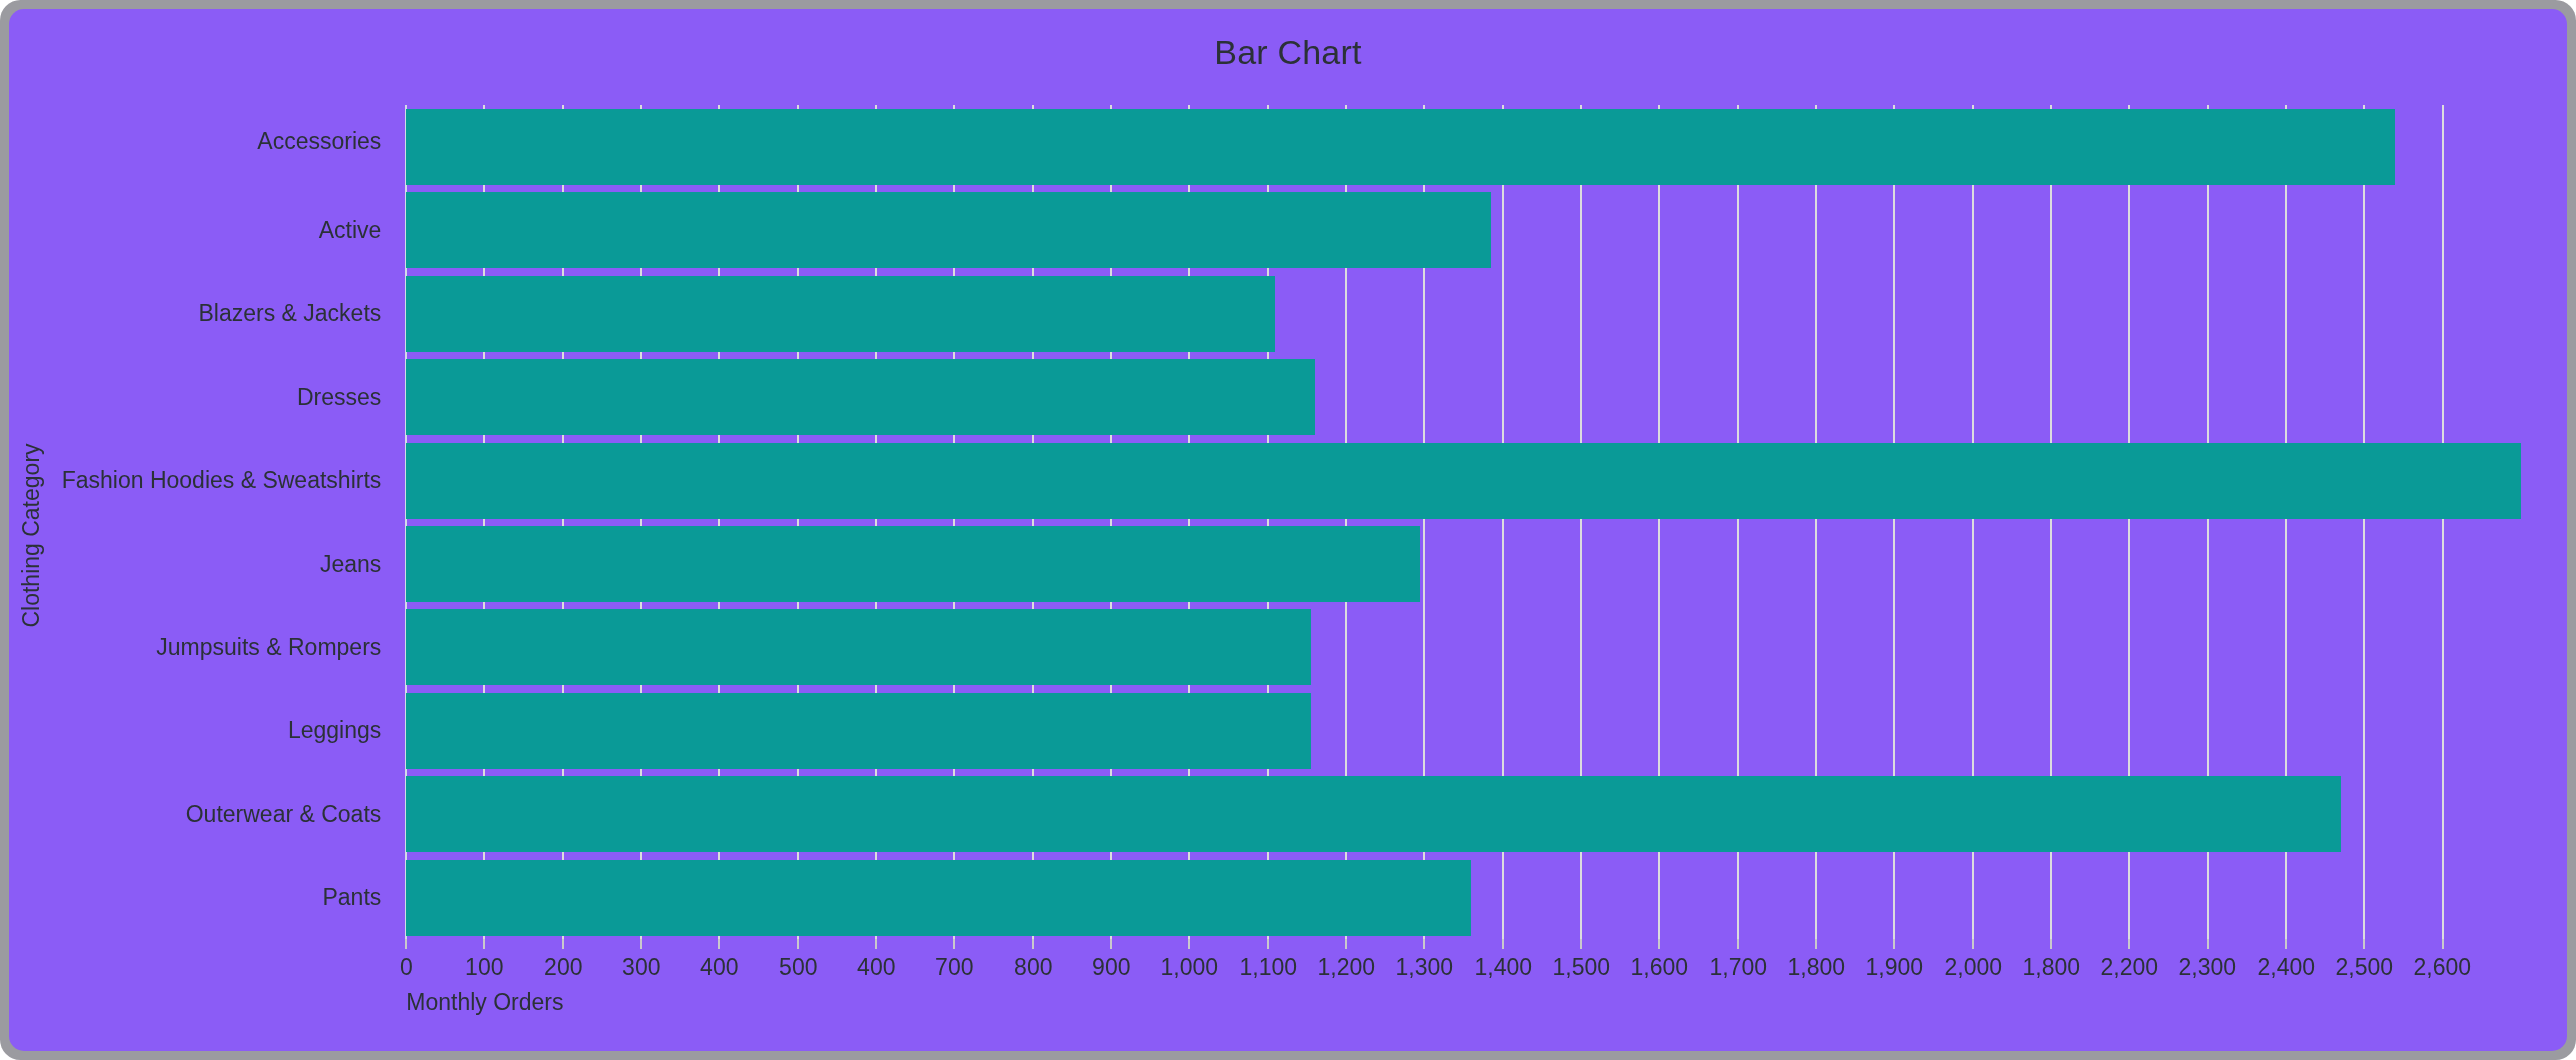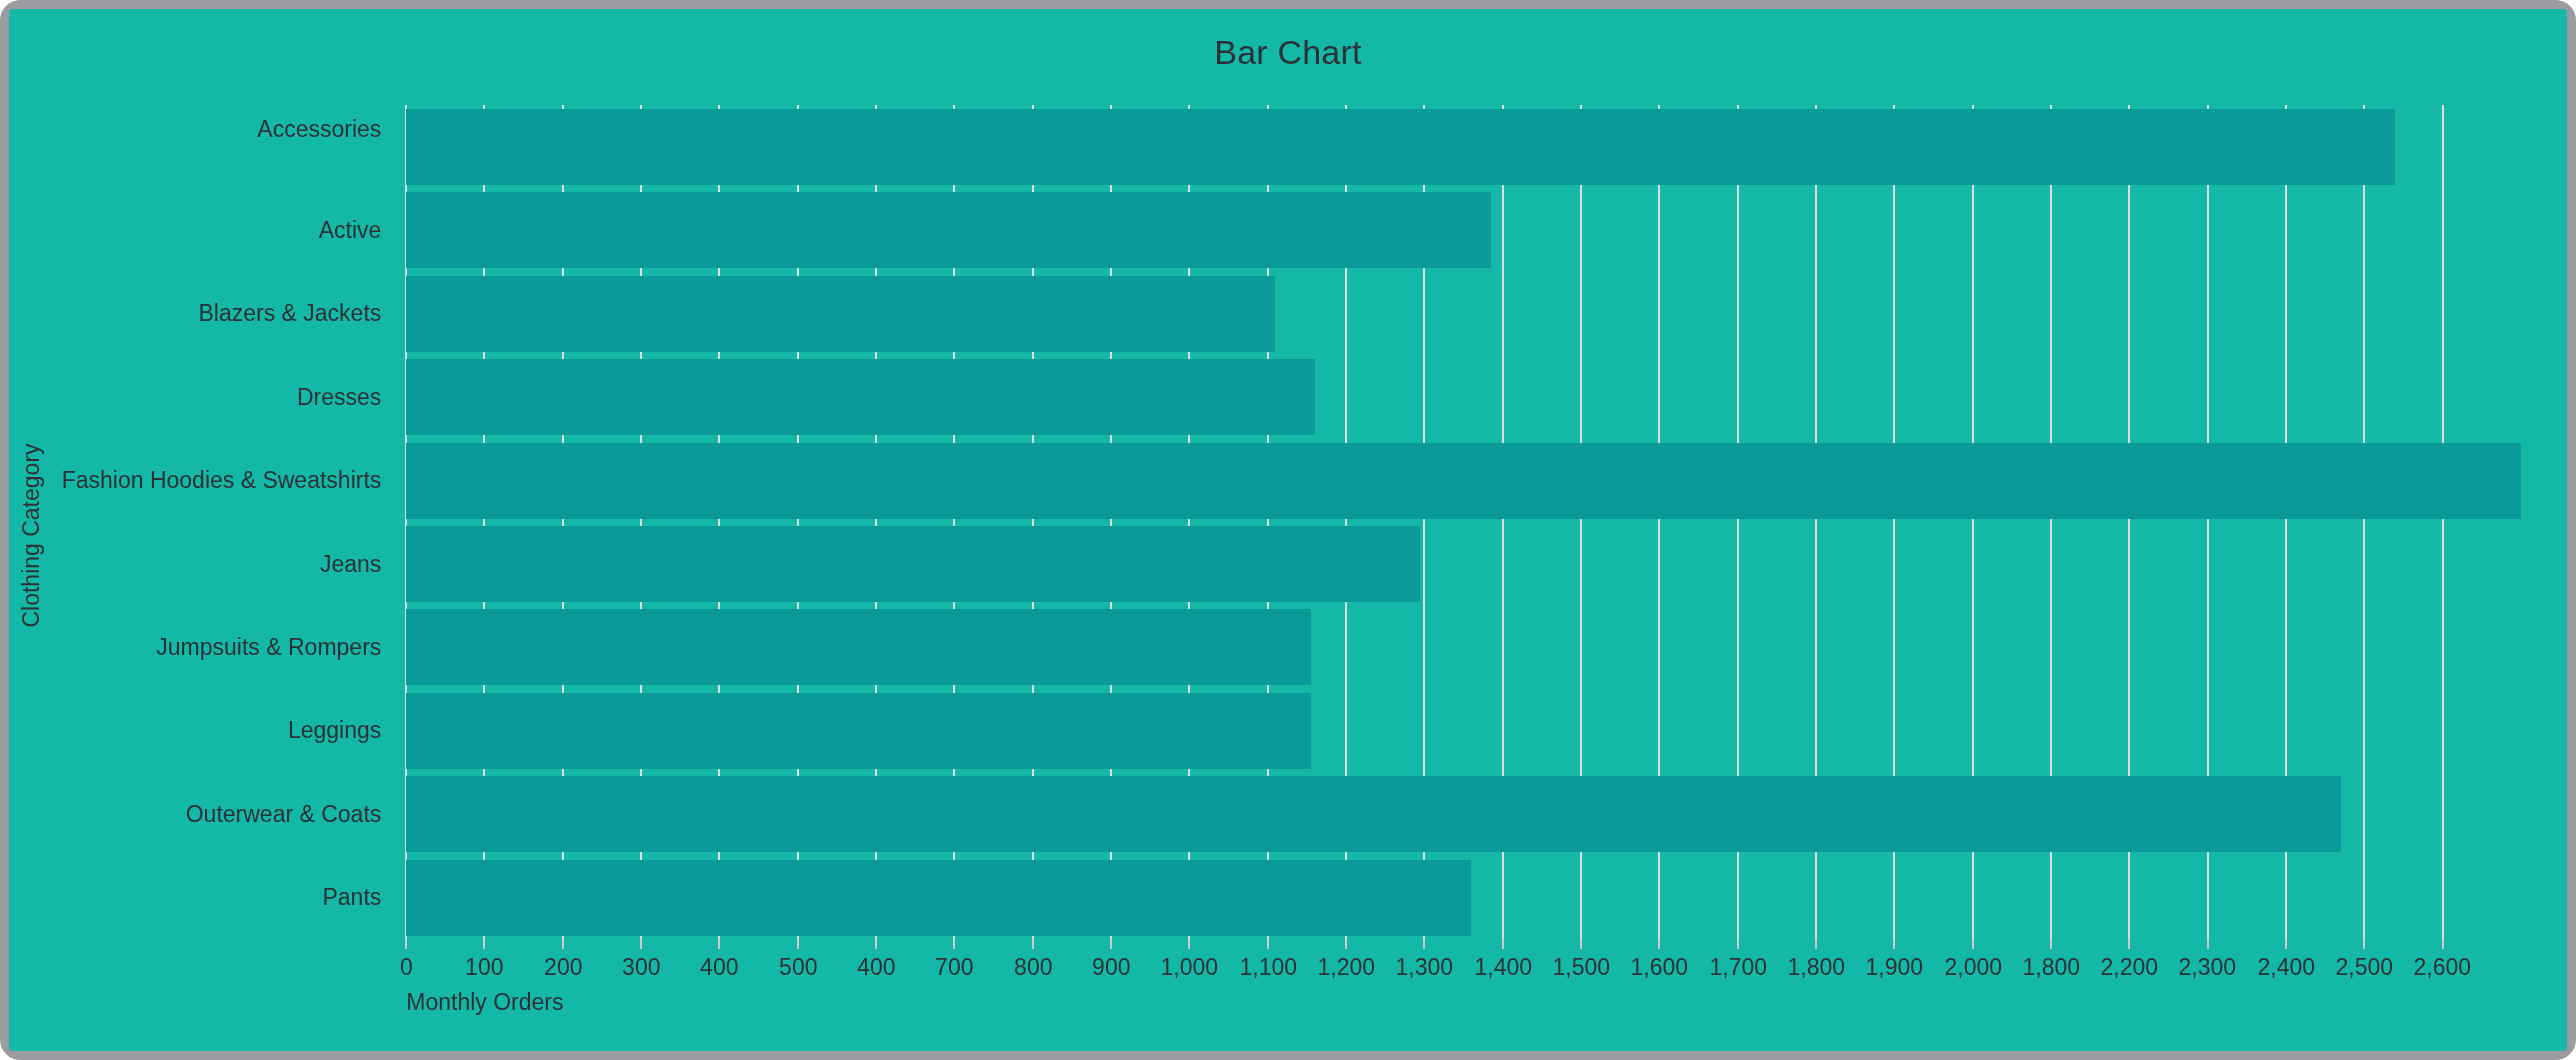--- a/index.html
+++ b/index.html
@@ -19,22 +19,22 @@
     height: 1060px;
     background: #9b9ba0;
     border-radius: 20.4px;
     padding: 9.3px 9.3px 9.3px 9.3px;
   }
 
   #chart-surface {
     position: relative;
     width: 100%;
     height: 100%;
-    background: #14b8a6;
-    border-radius: 4px;
+    background: #8b5cf6;
+    border-radius: 15px;
     overflow: hidden;
   }
 
   
   #chart-title {
     position: absolute;
     left: 0;
     top: 24px;
     width: 100%;
     text-align: center;
@@ -156,21 +156,21 @@
 <body>
 
 <div id="window-frame">
   <div id="chart-surface">
 
     <div id="chart-title">Bar Chart</div>
 
     <div id="y-axis-title">Clothing Category</div>
 
     <div id="y-tick-labels">
-        <div class="y-tick-label" style="top: 24px;">Accessories</div>
+        <div class="y-tick-label" style="top: 36px;">Accessories</div>
         <div class="y-tick-label" style="top: 125px; padding-left: 36px;">Active</div>
         <div class="y-tick-label" style="top: 208px;">Blazers &amp; Jackets</div>
         <div class="y-tick-label" style="top: 292px;">Dresses</div>
         <div class="y-tick-label" style="top: 375px;">Fashion Hoodies &amp; Sweatshirts</div>
         <div class="y-tick-label" style="top: 459px;">Jeans</div>
         <div class="y-tick-label" style="top: 542px;">Jumpsuits &amp; Rompers</div>
         <div class="y-tick-label" style="top: 625px;">Leggings</div>
         <div class="y-tick-label" style="top: 709px;">Outerwear &amp; Coats</div>
         <div class="y-tick-label" style="top: 792px;">Pants</div>
       </div>

